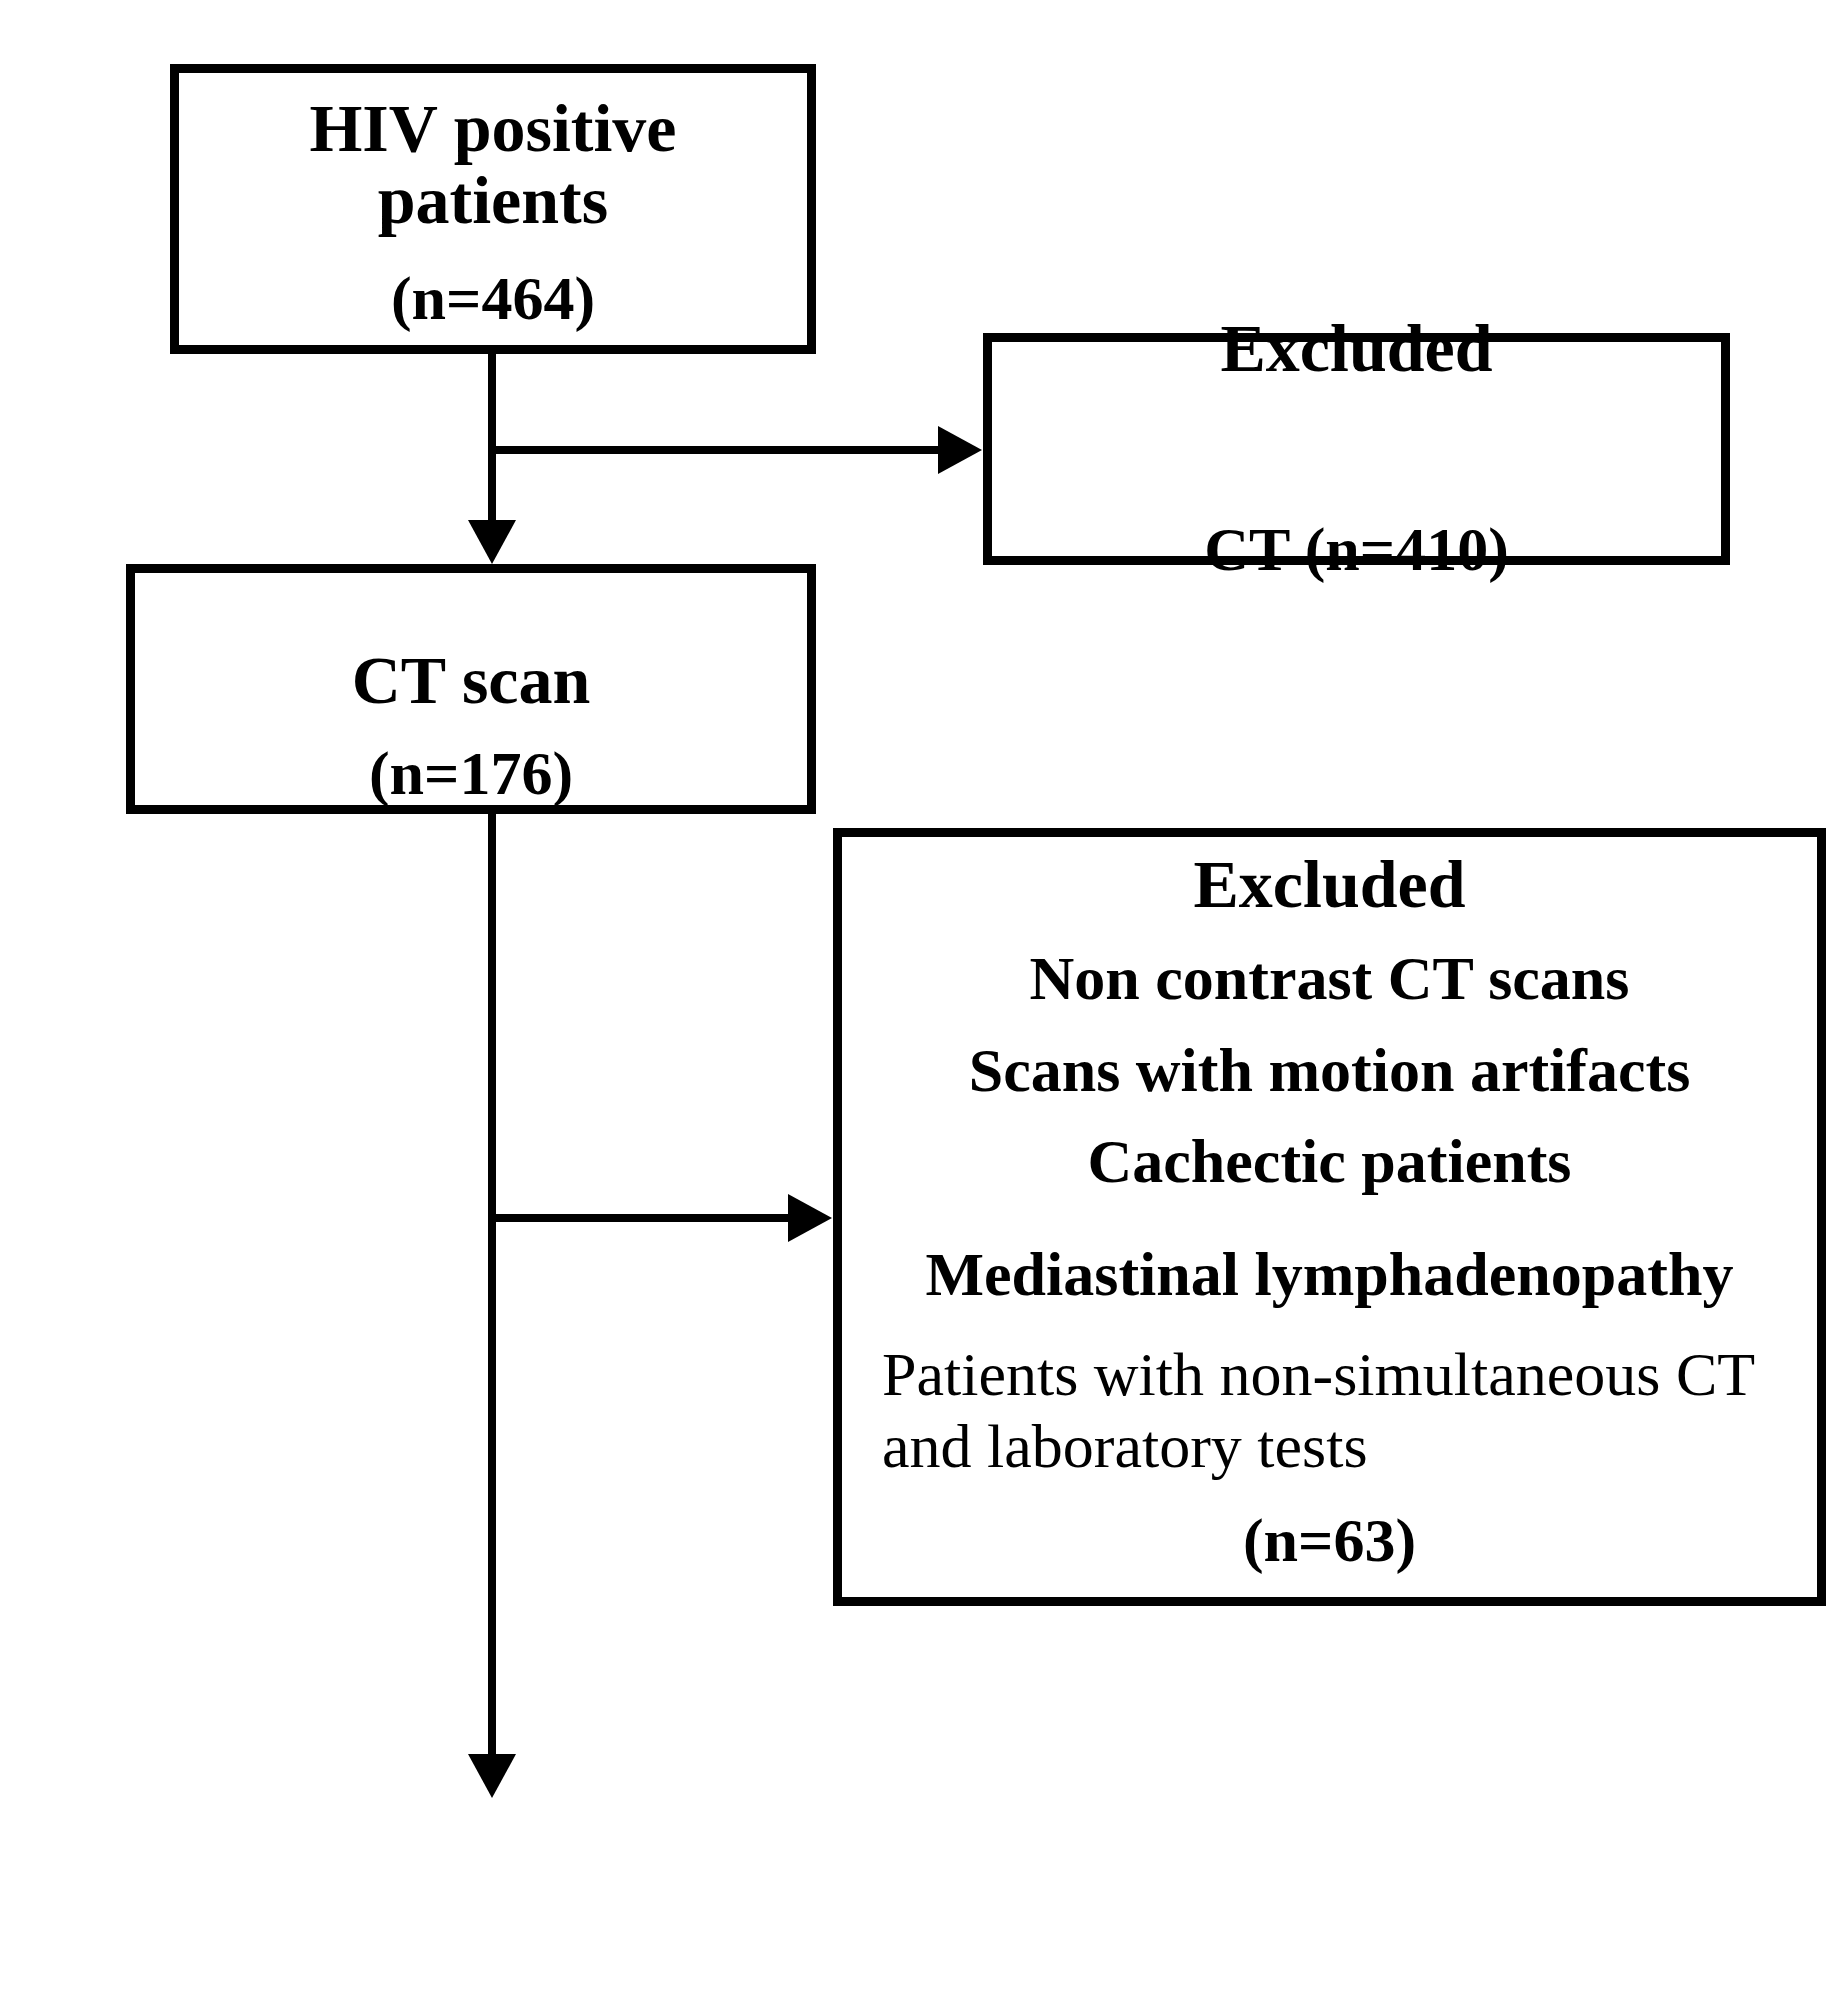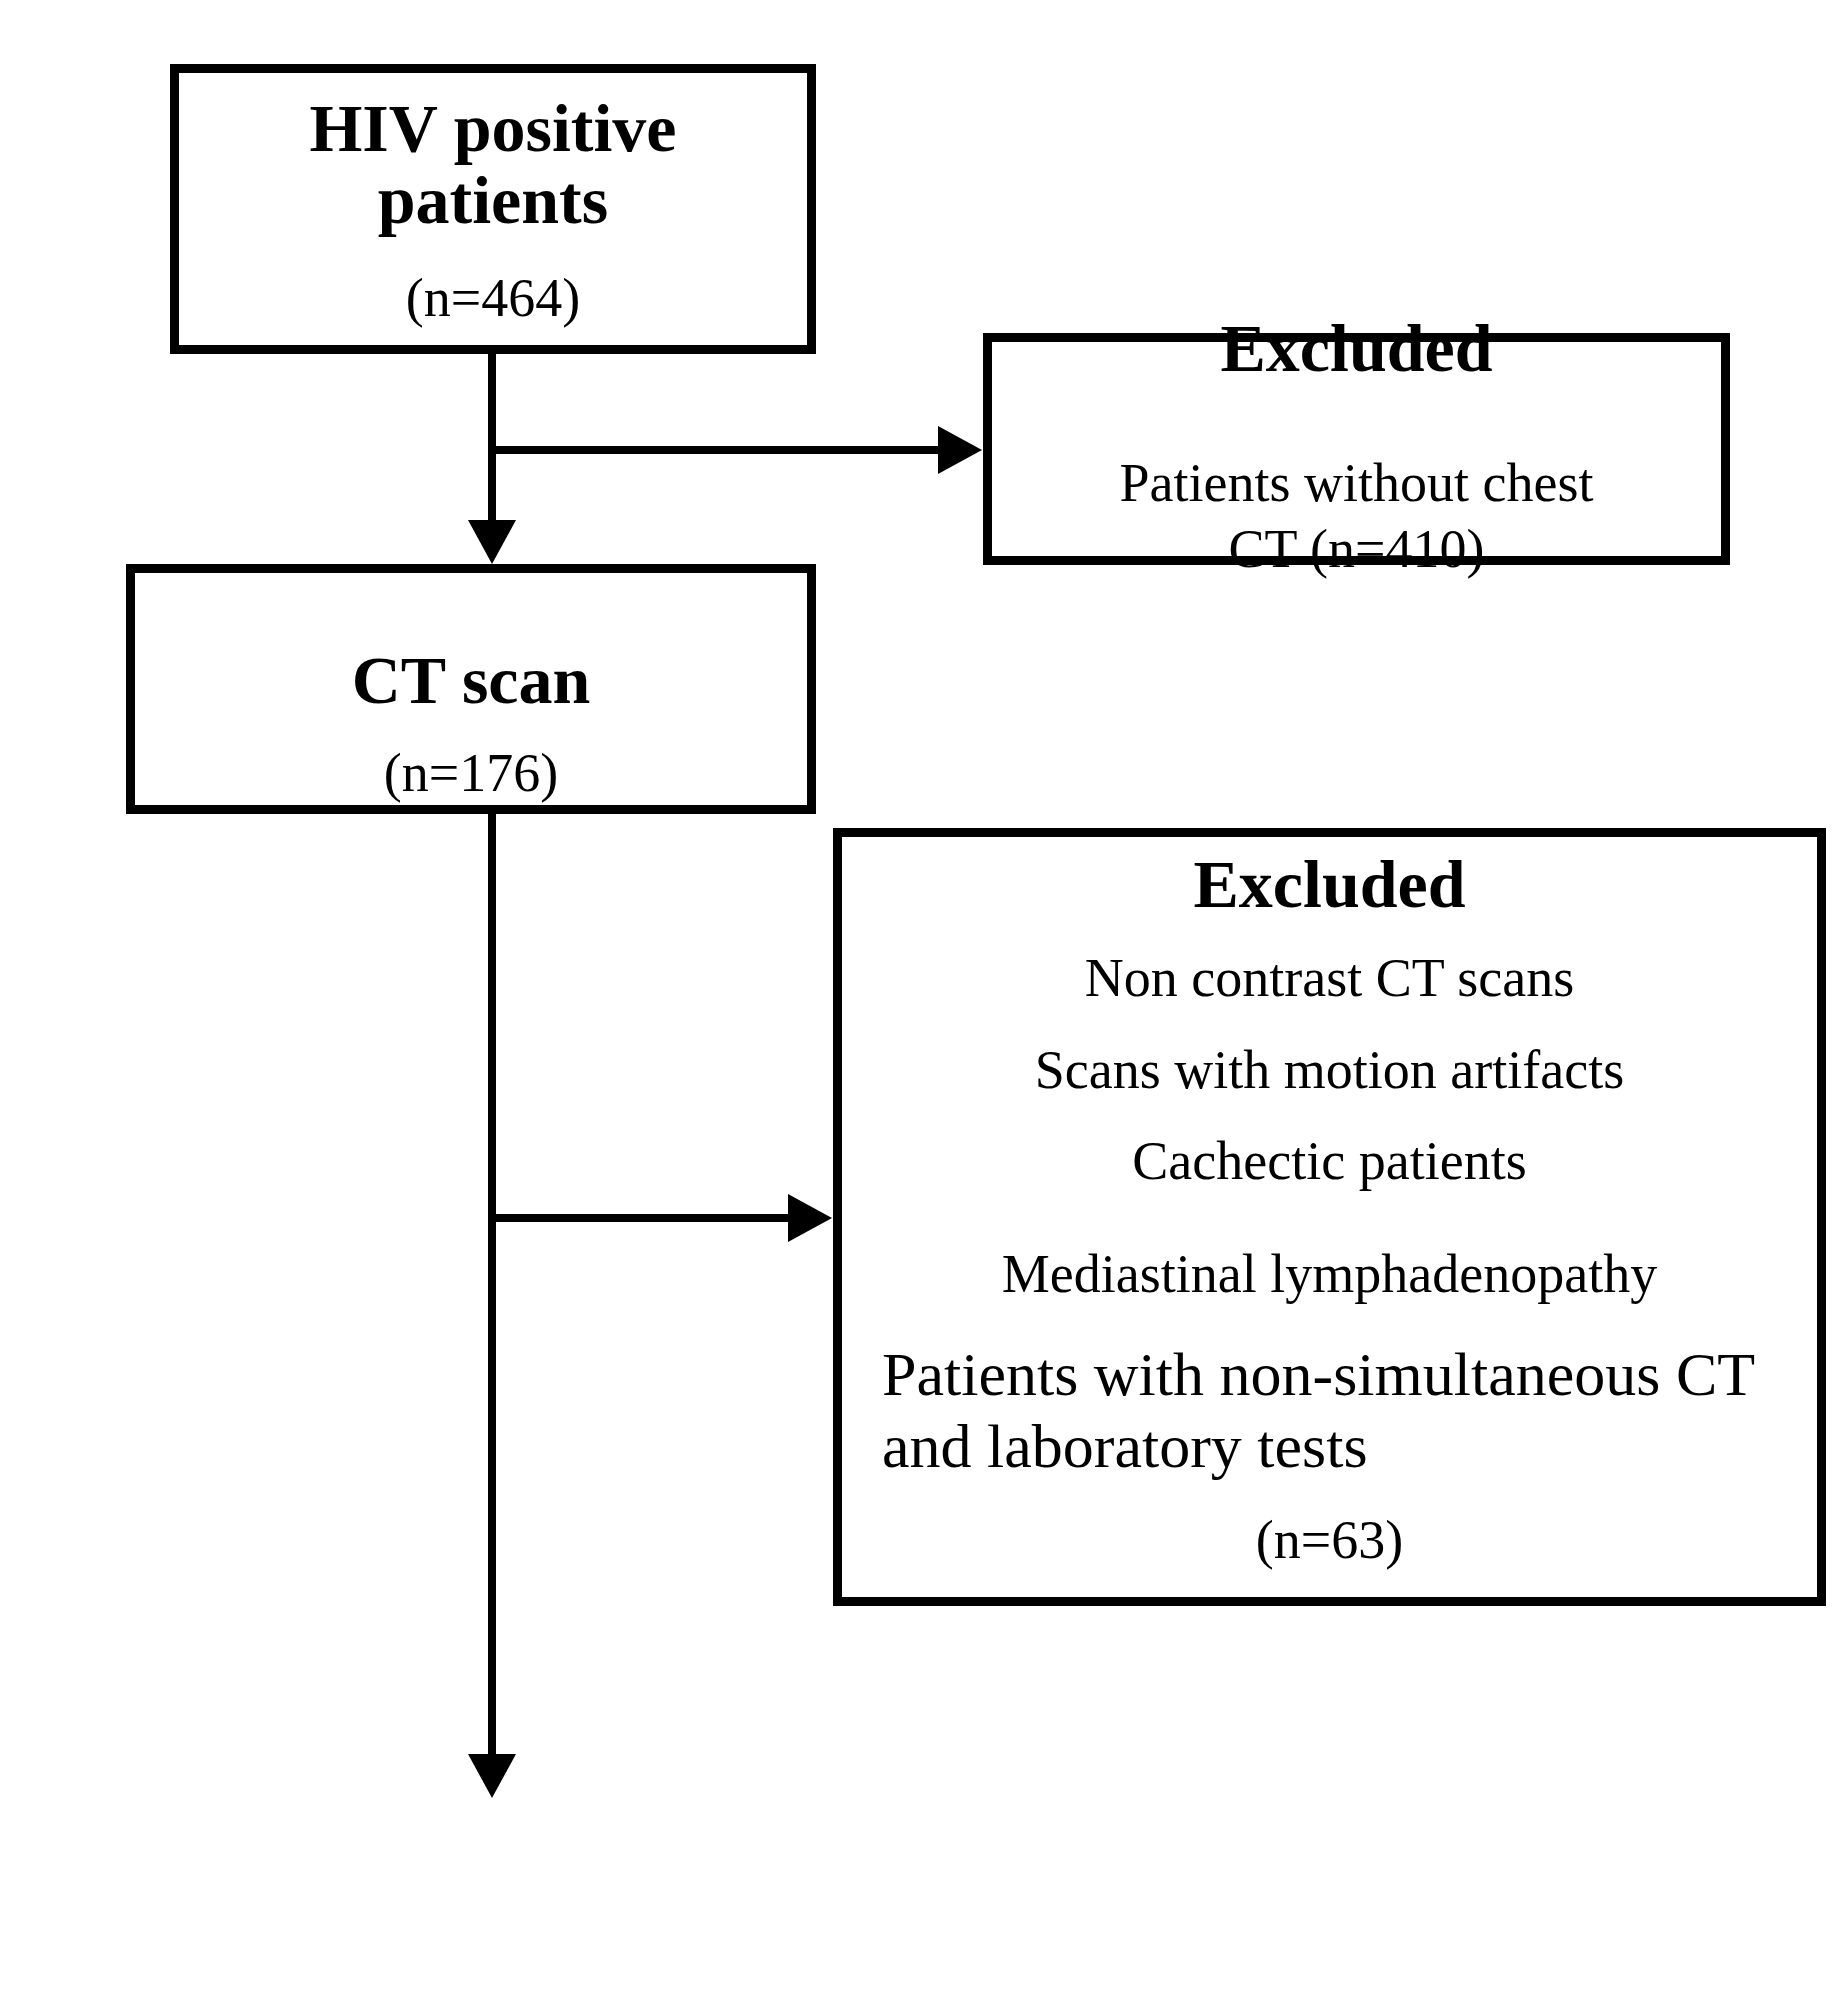--- a/index.html
+++ b/index.html
@@ -20,21 +20,21 @@
     background: transparent;
   }
   .tline {
     position: absolute;
     left: 0;
     right: 0;
     text-align: center;
     white-space: nowrap;
   }
   .bold  { font-weight: bold; font-size: 68px; line-height: 80px; }
-  .body  { font-weight: normal; font-size: 54px; line-height: 72px; }
+  .body  { font-weight: bold; font-size: 62px; line-height: 72px; }
   .tight { line-height: 68px; }
   .wrapblock {
     position: absolute;
     text-align: left;
     font-weight: normal;
     font-size: 62px;
     line-height: 72px;
     white-space: normal;
   }
   .vline, .hline { position: absolute; background: #000000; }
@@ -71,21 +71,20 @@
   <div class="arrow-right" style="left:788px; top:1146px"></div>
 
   <div class="box" style="left:170px; top:16px; width:646px; height:290px">
     <div class="tline bold" style="top:15px">HIV positive</div>
     <div class="tline bold" style="top:87px">patients</div>
     <div class="tline body" style="top:189px">(n=464)</div>
   </div>
 
   <div class="box" style="left:983px; top:285px; width:747px; height:232px">
     <div class="tline bold" style="top:-34px">Excluded</div>
-    <div class="tline body tight" style="top:107px">Patients without chest</div>
     <div class="tline body tight" style="top:173px">CT (n=410)</div>
   </div>
 
   <div class="box" style="left:126px; top:516px; width:690px; height:250px">
     <div class="tline bold" style="top:67px">CT scan</div>
     <div class="tline body" style="top:164px">(n=176)</div>
   </div>
 
   <div class="box" style="left:833px; top:780px; width:993px; height:778px">
     <div class="tline bold" style="top:7px">Excluded</div>

